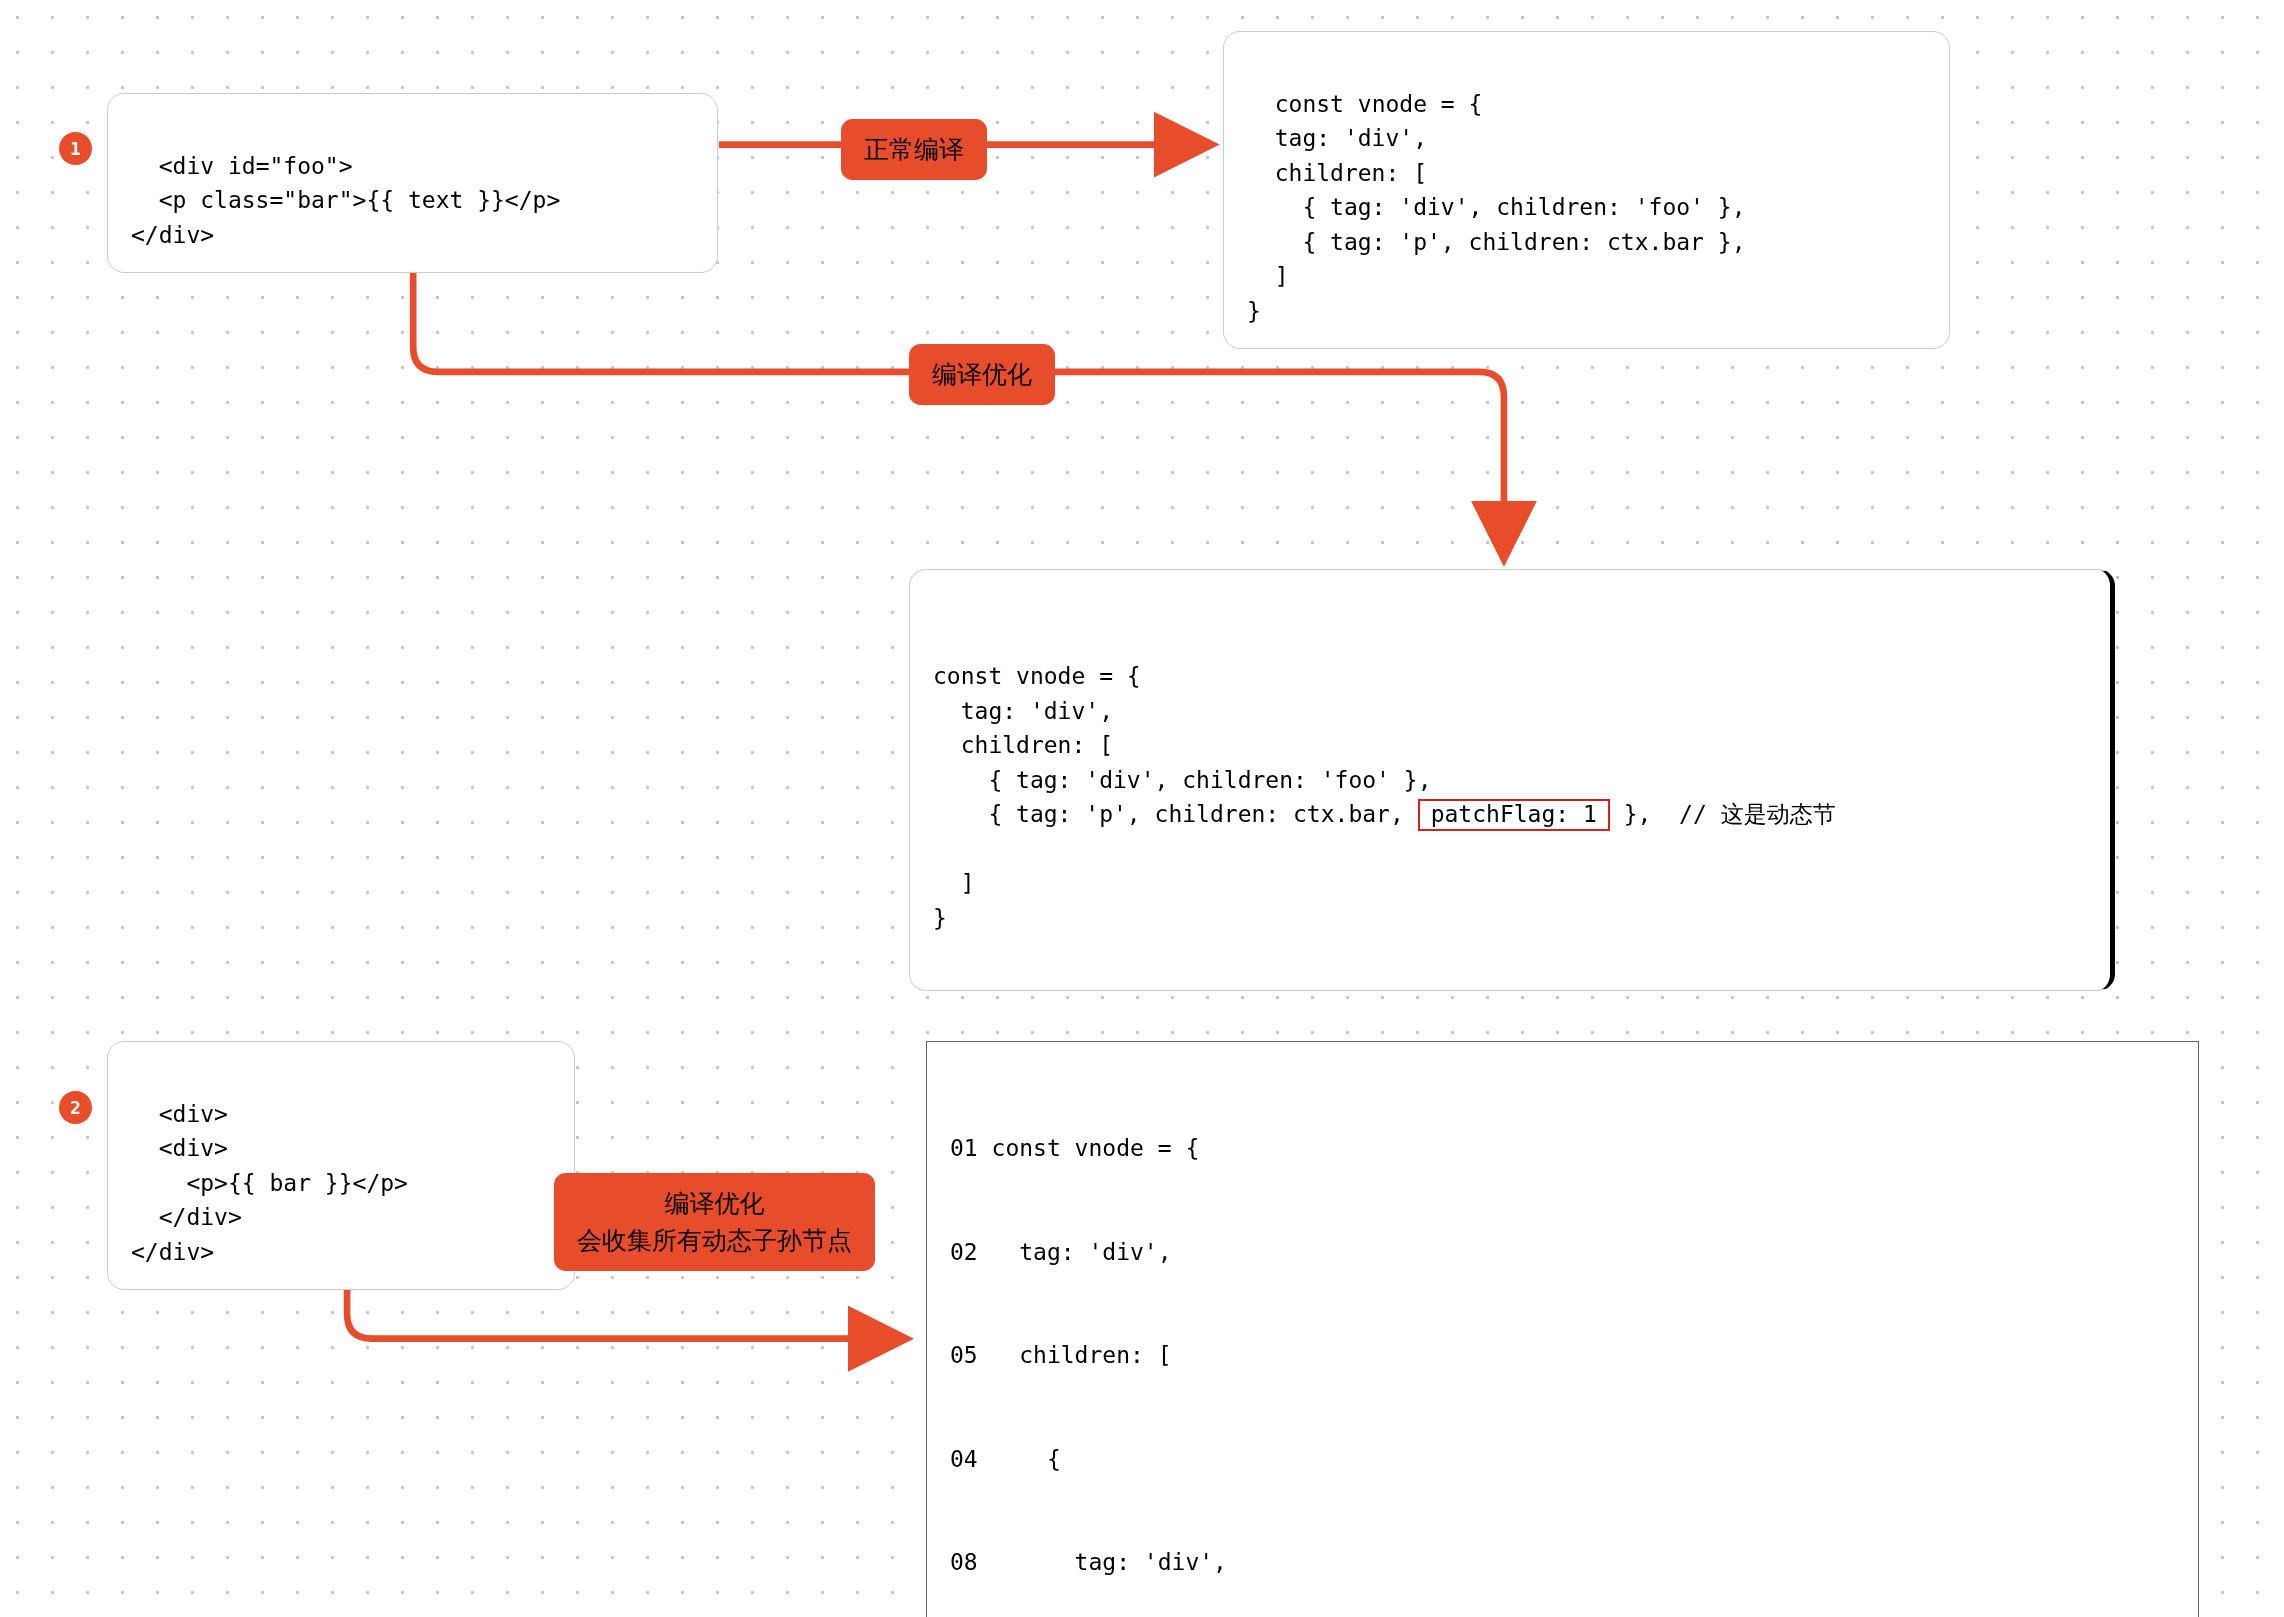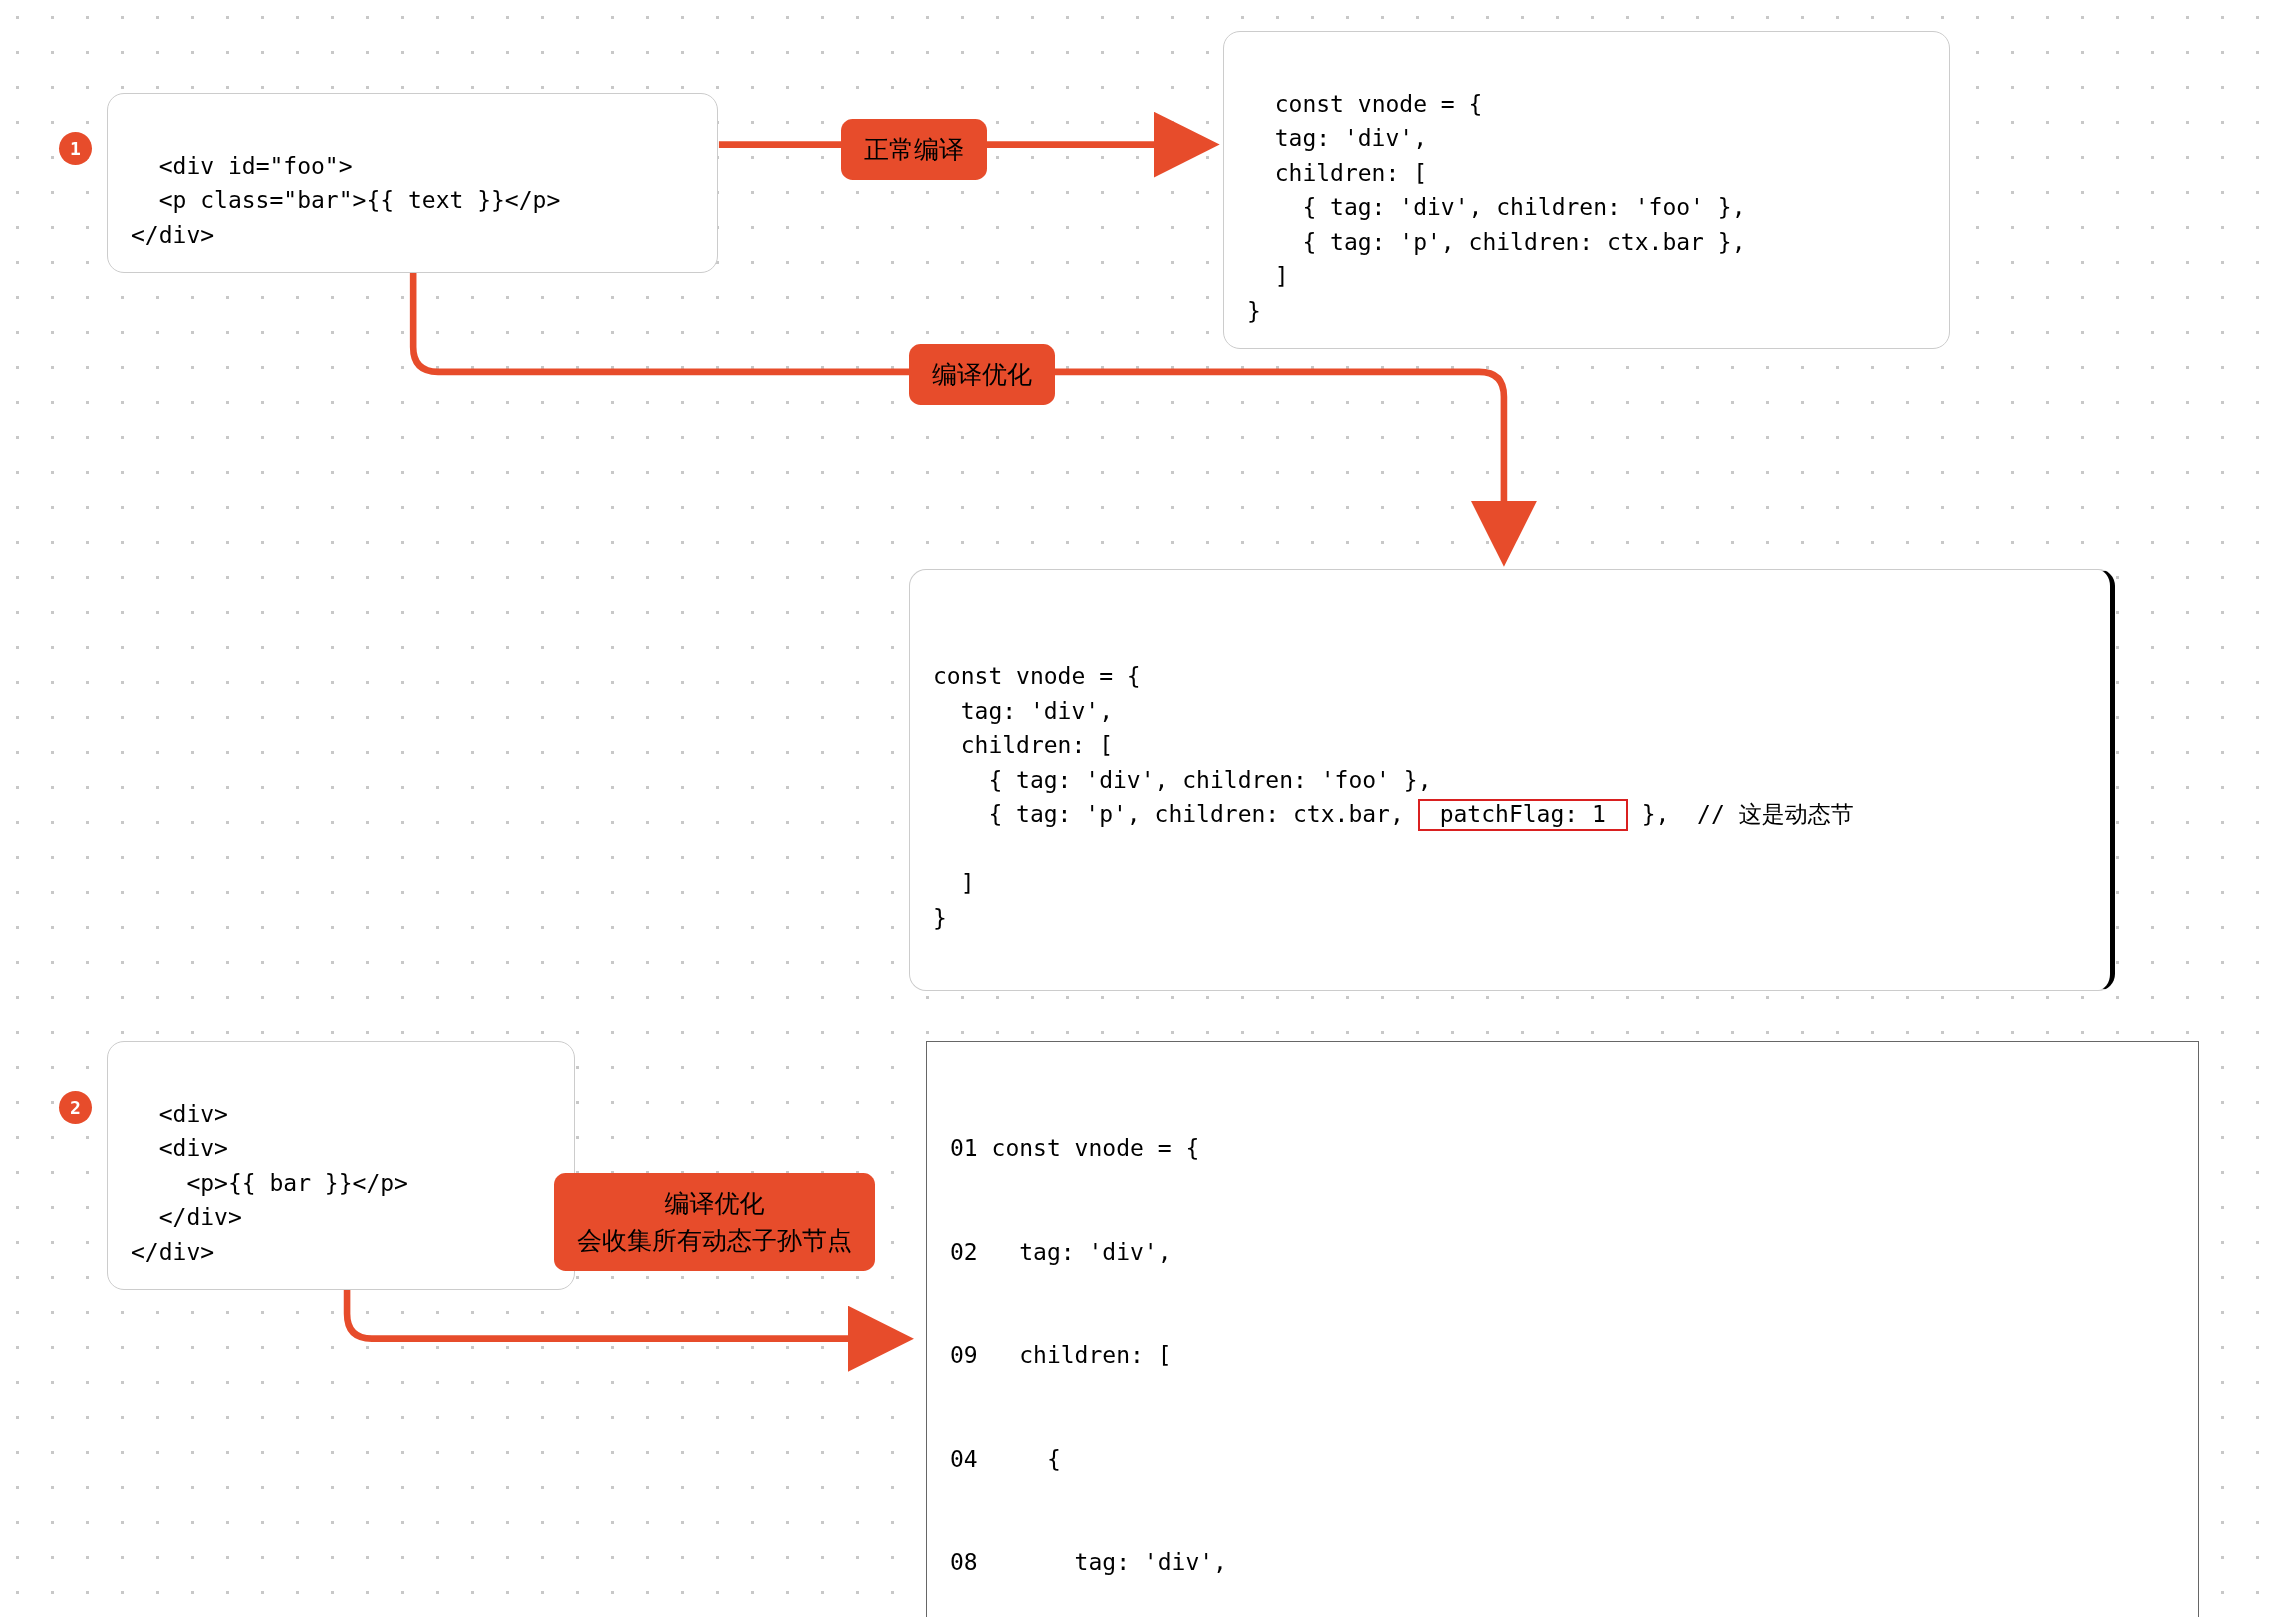--- a/index.html
+++ b/index.html
@@ -2,21 +2,21 @@
 <html style="font-size:13.2px"><head>
 <meta charset="utf-8">
 <style>
 *{box-sizing:border-box;margin:0;padding:0}
 body{background:#fff;font-family:ui-monospace,Menlo,Monaco,Consolas,monospace;font-size:23px;line-height:1.5;color:#000;position:relative;width:2284px;height:1618px;overflow:hidden}
 .dots{position:absolute;inset:0;background-image:radial-gradient(circle,#c8c8c8 1.7px,transparent 1.7px);background-size:35px 35px;z-index:0}
 .box{position:absolute;background:#fff;border:1.7px solid #ccc;border-radius:17px;padding:20px 23px;white-space:pre;z-index:2}
 .plainbox{position:absolute;background:#fff;border:1.7px solid #666;padding:20px 23px;white-space:pre;z-index:2}
 .badge{position:absolute;width:33px;height:33px;border-radius:50%;background:#e74c2b;color:#fff;display:flex;align-items:center;justify-content:center;font-size:18px;font-weight:700;z-index:3}
 .label{position:absolute;background:#e74c2b;color:#000000;padding:11.6px 23px;border-radius:11.6px;font-size:25px;z-index:3;text-align:center}
-.hl{border:2.5px solid #d92020;padding:0 20px;display:inline-block;line-height:1.2}
+.hl{border:2.5px solid #d92020;padding:0 11px;display:inline-block;line-height:1.2}
 svg.arrows{position:absolute;inset:0;z-index:1;pointer-events:none}
 </style>
 </head>
 <body>
 
 <div class="dots"></div>
 
 <svg class="arrows" viewBox="0 0 2764 1958">
   <defs>
     <marker id="ah" viewBox="0 0 10 10" refX="8" refY="5" markerWidth="10" markerHeight="10" orient="auto-start-reverse">
@@ -77,21 +77,21 @@
   &lt;/div&gt;
 &lt;/div&gt;</span>
 </div>
 
 <div class="label" style="left:554px;top:1173px;white-space:pre;line-height:1.5"><span>编译优化
 会收集所有动态子孙节点</span></div>
 
 <div class="plainbox" style="left:926px;top:1041px;width:1273px;height:578px">
   <div>01 const vnode = {</div>
   <div>02   tag: 'div',</div>
-  <div>09   children: [</div>
+  <div>05   children: [</div>
   <div>04     {</div>
   <div>08       tag: 'div',</div>
   
   
   
   
   
   
   
   

